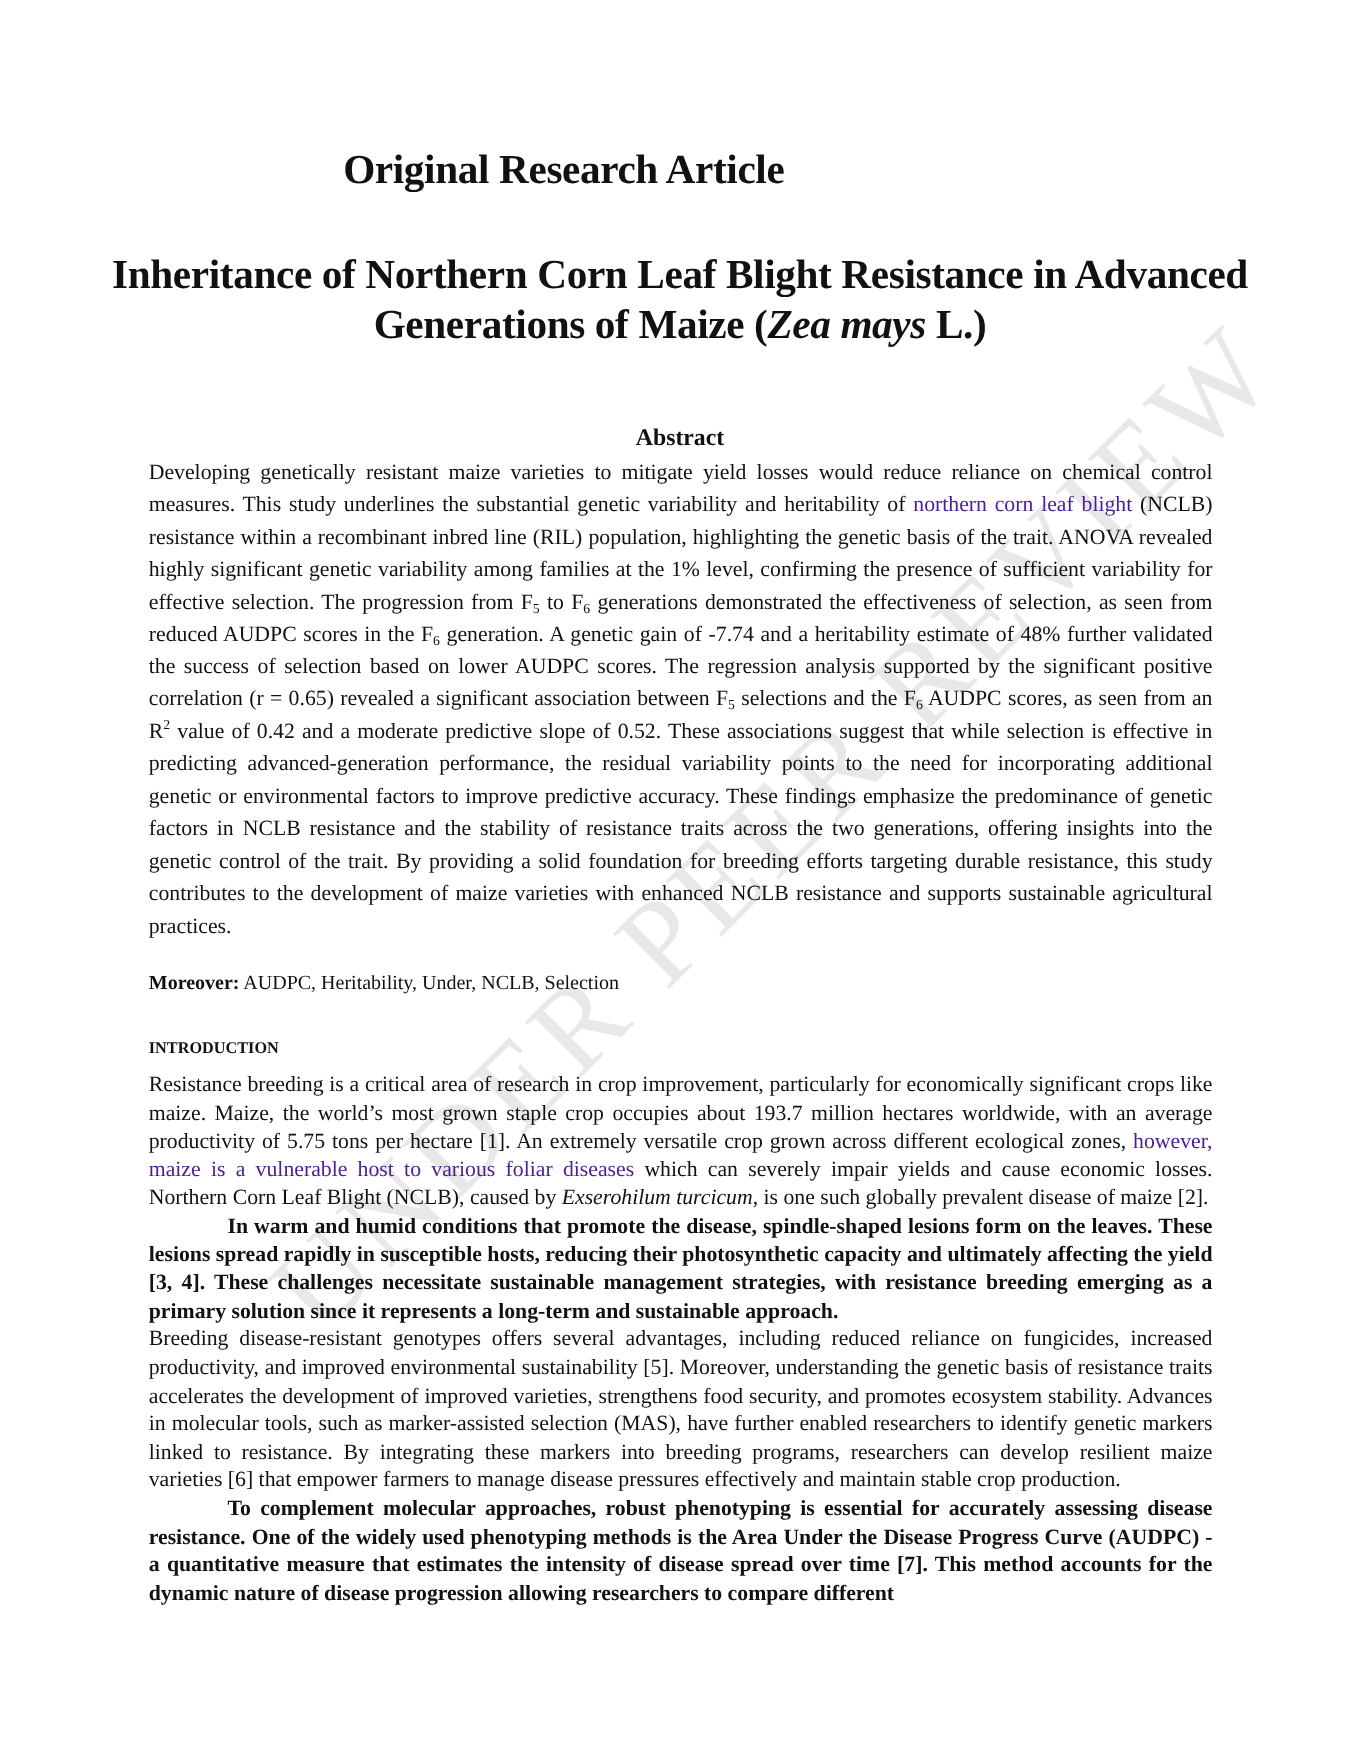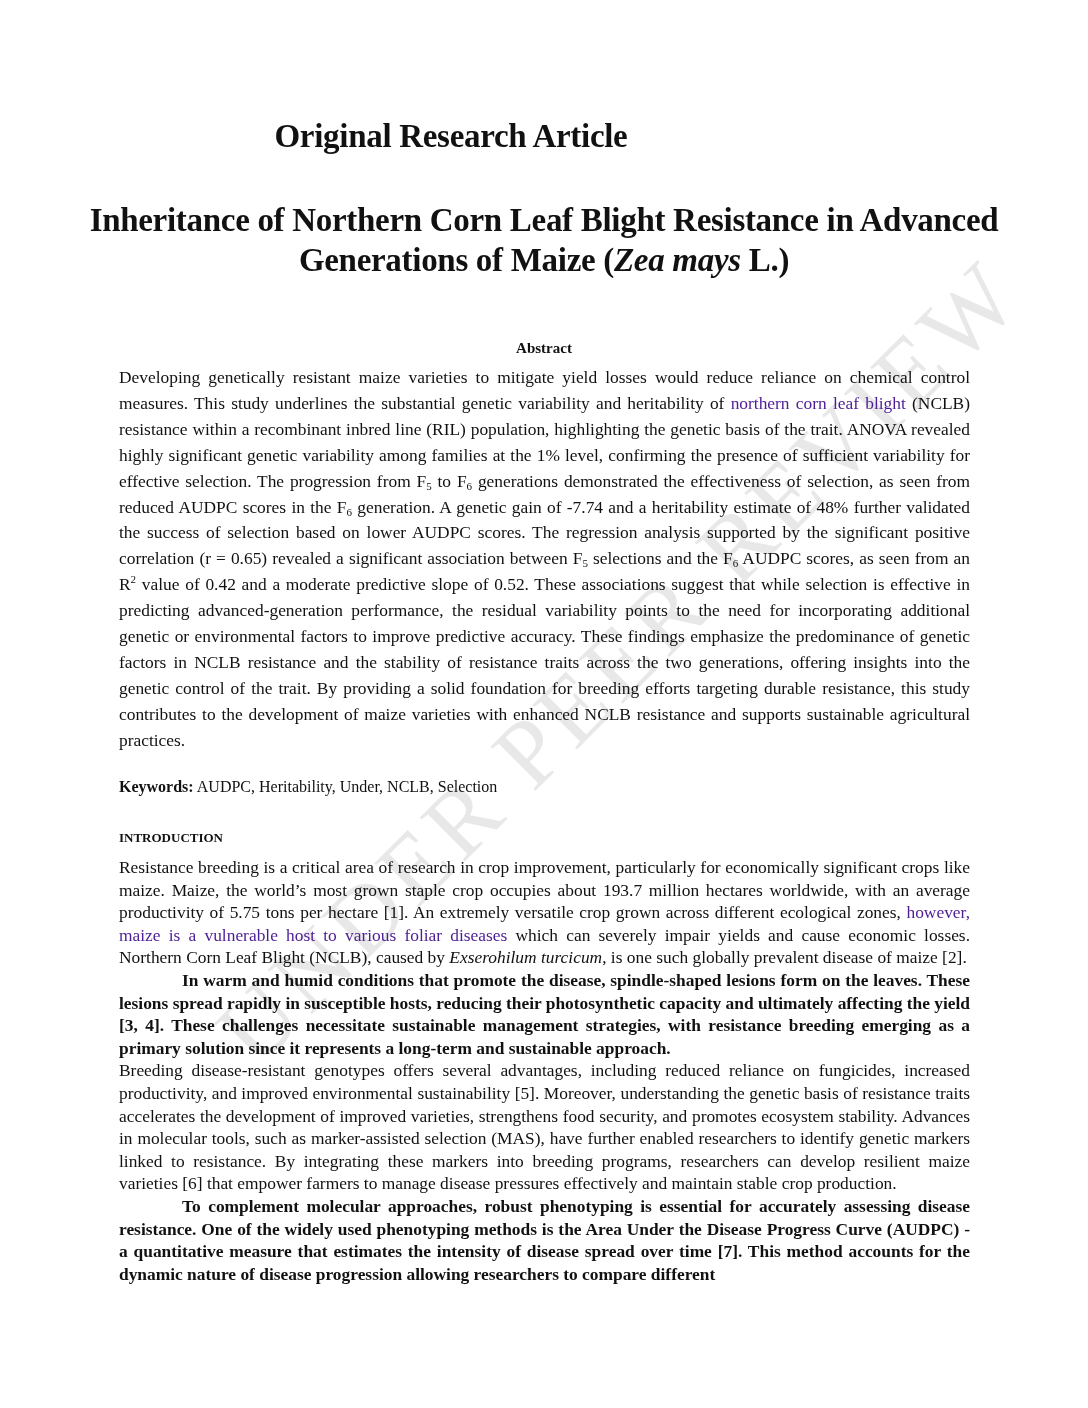--- a/index.html
+++ b/index.html
@@ -12,21 +12,21 @@
     .heading-main {
       position: absolute; top: 118px; left: 0; width: 902px; text-align: center;
       font-weight: bold; font-size: 33px; letter-spacing: -0.3px;
     }
     .title {
       position: absolute; top: 200px; left: 60px; width: 968px; text-align: center;
       font-weight: bold; font-size: 33px; line-height: 40px; letter-spacing: -0.3px;
     }
     .abstract-h {
       position: absolute; top: 340px; left: 0; width: 1088px; text-align: center;
-      font-weight: bold; font-size: 15px;
+      font-weight: bold; font-size: 19px;
     }
     .body-text {
       position: absolute; left: 119px; width: 851px;
       font-size: 17.4px; text-align: justify;
     }
     .abstract { top: 365px; line-height: 25.9px; }
     .kw { position: absolute; left: 119px; top: 778px; font-size: 16px; }
     .intro-h { position: absolute; left: 119px; top: 830px; font-weight: bold; font-size: 13px; }
     .intro { top: 856px; line-height: 22.6px; }
     .red { color: #4c1d95; }
@@ -50,21 +50,21 @@
   <div class="watermark">UNDER PEER REVIEW</div>
 
   <div class="heading-main">Original Research Article</div>
 
   <div class="title"><span>Inheritance of Northern Corn Leaf Blight Resistance in Advanced Generations of Maize (</span><i>Zea mays</i><span> L.)</span></div>
 
   <div class="abstract-h">Abstract</div>
 
   <div class="body-text abstract"><span>Developing genetically resistant maize varieties to mitigate yield losses would reduce reliance on chemical control measures. This study underlines the substantial genetic variability and heritability of </span><span class="red">northern corn leaf blight</span><span> (NCLB) resistance within a recombinant inbred line (RIL) population, highlighting the genetic basis of the trait. ANOVA revealed highly significant genetic variability among families at the 1% level, confirming the presence of sufficient variability for effective selection. The progression from F</span><sub>5</sub><span> to F</span><sub>6</sub><span> generations demonstrated the effectiveness of selection, as seen from reduced AUDPC scores in the F</span><sub>6</sub><span> generation. A genetic gain of -7.74 and a heritability estimate of 48% further validated the success of selection based on lower AUDPC scores. The regression analysis supported by the significant positive correlation (r = 0.65) revealed a significant association between F</span><sub>5</sub><span> selections and the F</span><sub>6</sub><span> AUDPC scores, as seen from an R</span><sup>2</sup><span> value of 0.42 and a moderate predictive slope of 0.52. These associations suggest that while selection is effective in predicting advanced-generation performance, the residual variability points to the need for incorporating additional genetic or environmental factors to improve predictive accuracy. These findings emphasize the predominance of genetic factors in NCLB resistance and the stability of resistance traits across the two generations, offering insights into the genetic control of the trait. By providing a solid foundation for breeding efforts targeting durable resistance, this study contributes to the development of maize varieties with enhanced NCLB resistance and supports sustainable agricultural practices.</span></div>
 
-  <div class="kw"><b>Keywords:</b><span> AUDPC, Heritability, Under, NCLB, Selection</span></div>
+  <div class="kw"><b>Moreover:</b><span> AUDPC, Heritability, Under, NCLB, Selection</span></div>
 
   <div class="intro-h">INTRODUCTION</div>
 
   <div class="body-text intro">
     <p><span>Resistance breeding is a critical area of research in crop improvement, particularly for economically significant crops like maize. Maize, the world’s most grown staple crop occupies about 193.7 million hectares worldwide, with an average productivity of 5.75 tons per hectare [1]. An extremely versatile crop grown across different ecological zones, </span><span class="red">however, maize is a vulnerable host to various foliar diseases</span><span> which can severely impair yields and cause economic losses. Northern Corn Leaf Blight (NCLB), caused by </span><i>Exserohilum turcicum</i><span>, is one such globally prevalent disease of maize [2].</span></p>
     <p class="indent">In warm and humid conditions that promote the disease, spindle-shaped lesions form on the leaves. These lesions spread rapidly in susceptible hosts, reducing their photosynthetic capacity and ultimately affecting the yield [3, 4]. These challenges necessitate sustainable management strategies, with resistance breeding emerging as a primary solution since it represents a long-term and sustainable approach.</p>
     <p>Breeding disease-resistant genotypes offers several advantages, including reduced reliance on fungicides, increased productivity, and improved environmental sustainability [5]. Moreover, understanding the genetic basis of resistance traits accelerates the development of improved varieties, strengthens food security, and promotes ecosystem stability. Advances in molecular tools, such as marker-assisted selection (MAS), have further enabled researchers to identify genetic markers linked to resistance. By integrating these markers into breeding programs, researchers can develop resilient maize varieties [6] that empower farmers to manage disease pressures effectively and maintain stable crop production.</p>
     <p class="indent">To complement molecular approaches, robust phenotyping is essential for accurately assessing disease resistance. One of the widely used phenotyping methods is the Area Under the Disease Progress Curve (AUDPC) - a quantitative measure that estimates the intensity of disease spread over time [7]. This method accounts for the dynamic nature of disease progression allowing researchers to compare different</p>
   </div>
 

